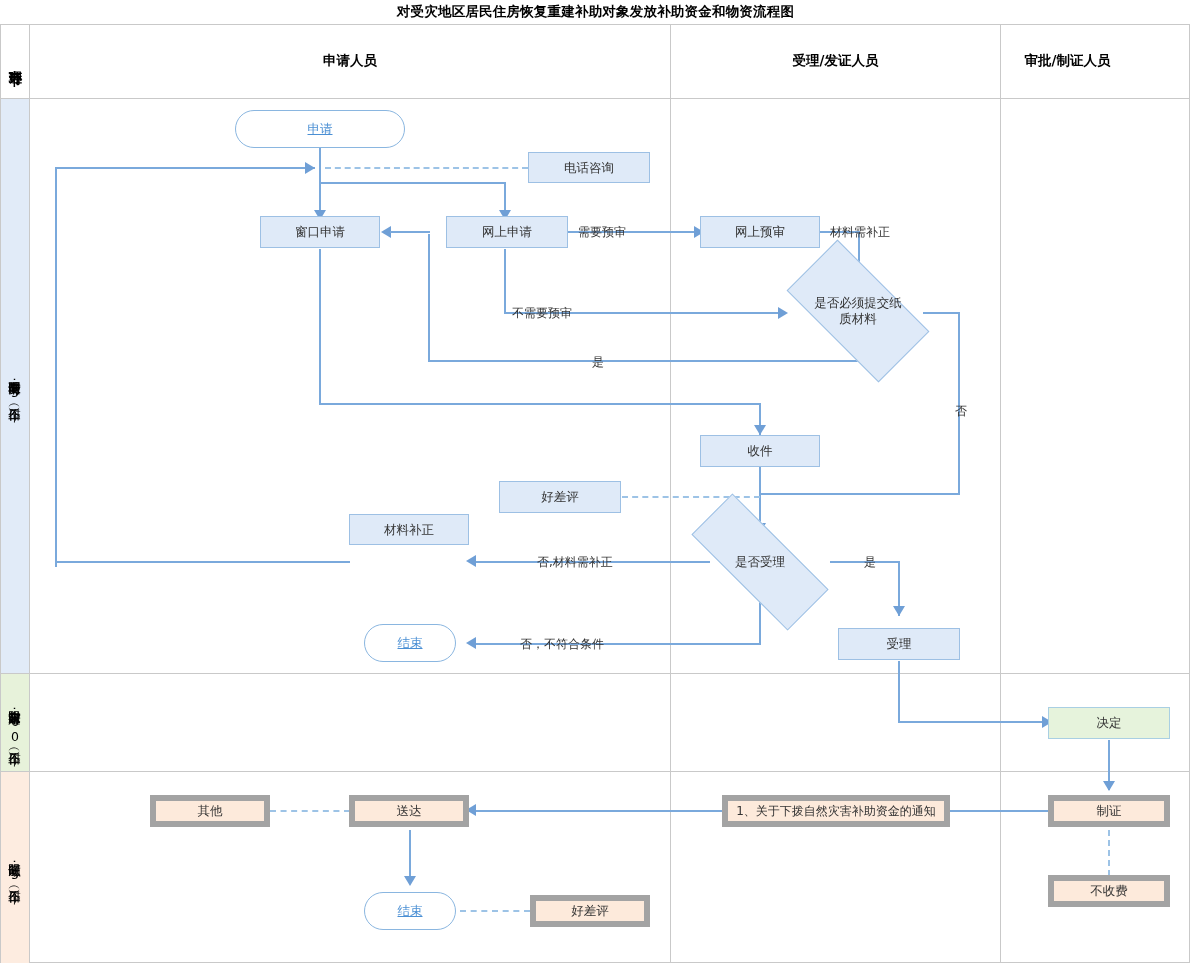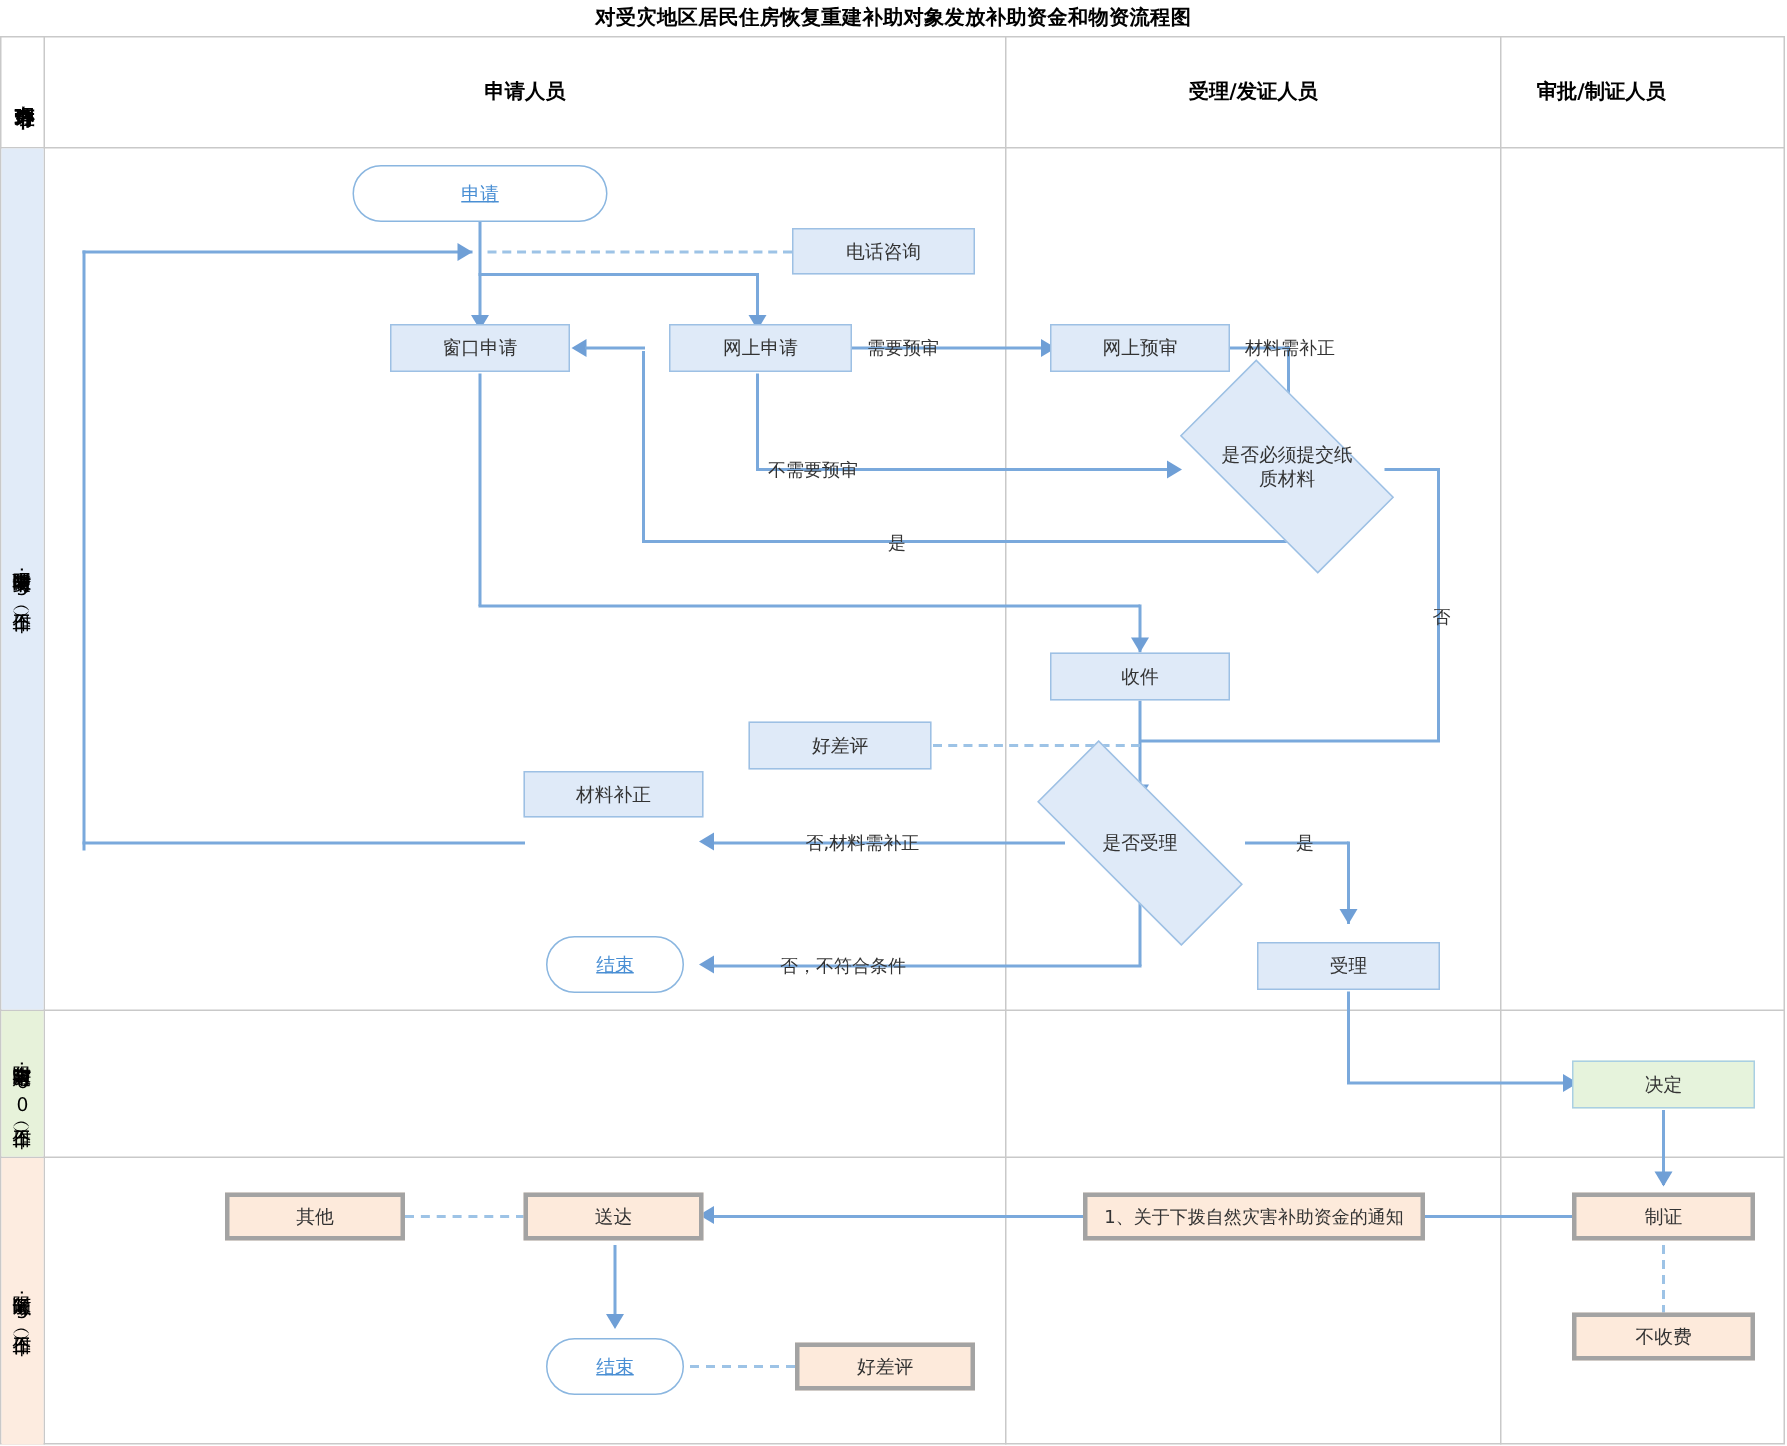--- a/index.html
+++ b/index.html
@@ -60,21 +60,21 @@
   
   .node{
     position:absolute;box-sizing:border-box;
     display:flex;align-items:center;justify-content:center;
     text-align:center;font-size:12.5px;line-height:16px;
   }
   .rect{
     background:#dfeaf8;border:1px solid #9dc0e4;color:#333;
   }
   .rect-green{background:#e6f3dc;border:1px solid #a9cfe3;color:#333;}
-  .rect-peach{background:#fdeadb;border:3px solid #a3a3a3;color:#333;}
+  .rect-peach{background:#fdeadb;border:6px solid #a3a3a3;color:#333;}
   .term{
     background:#ffffff;border:1.6px solid #8ab6e0;border-radius:22px;
     color:#4a8fd4;
     text-decoration:underline;
   }
   .diamond{
     background:transparent;border:none;color:#333;
   }
   .diamond .dshape{
     position:absolute;left:0;top:0;width:100%;height:100%;

